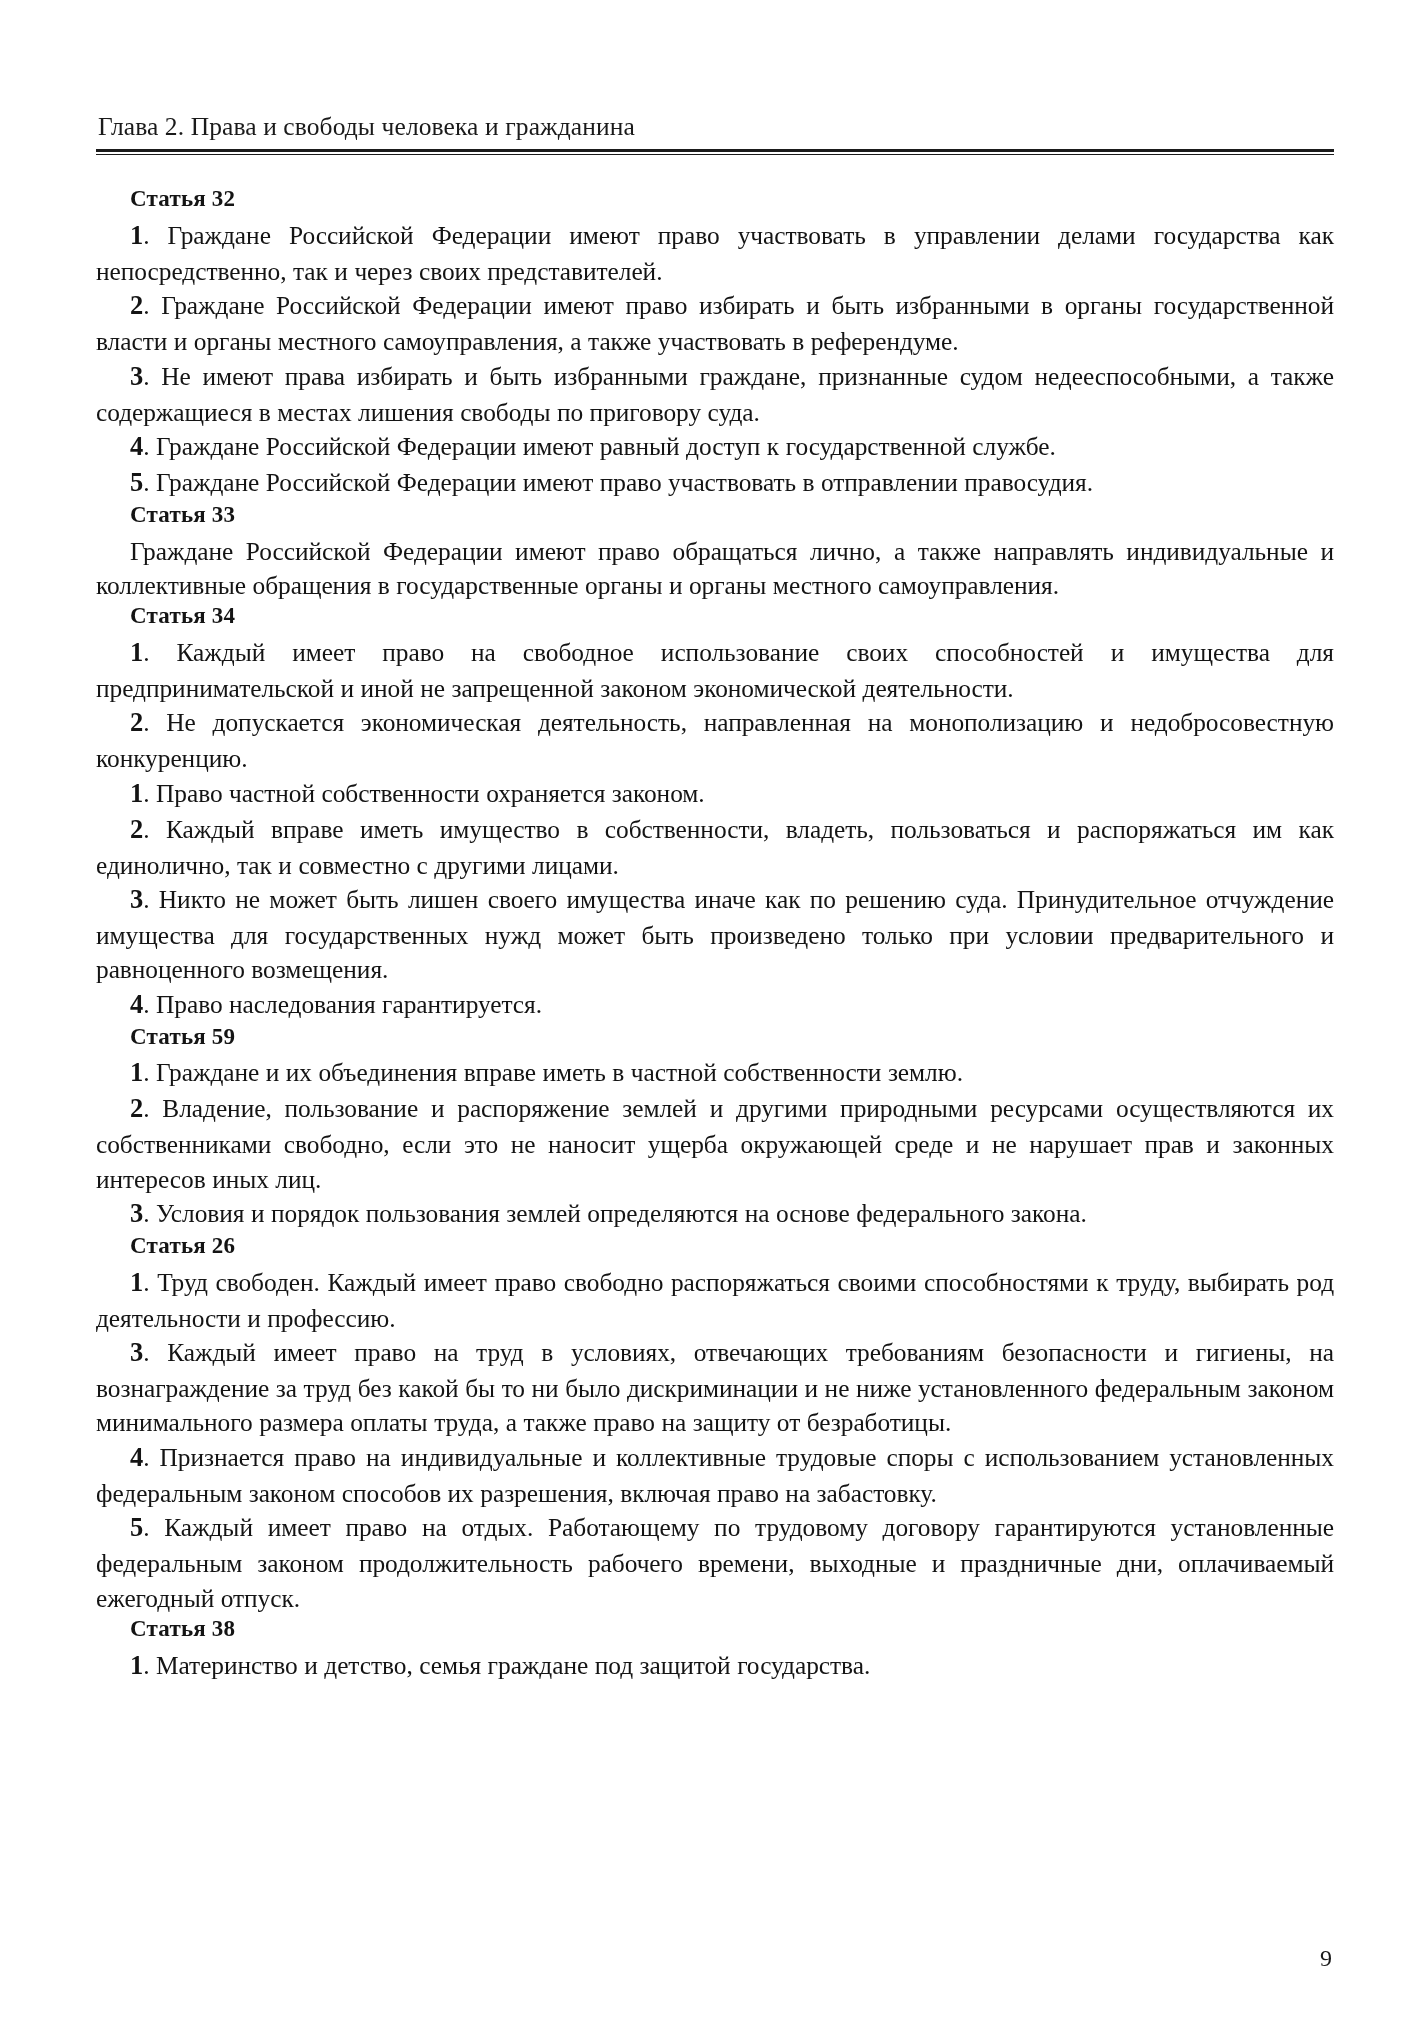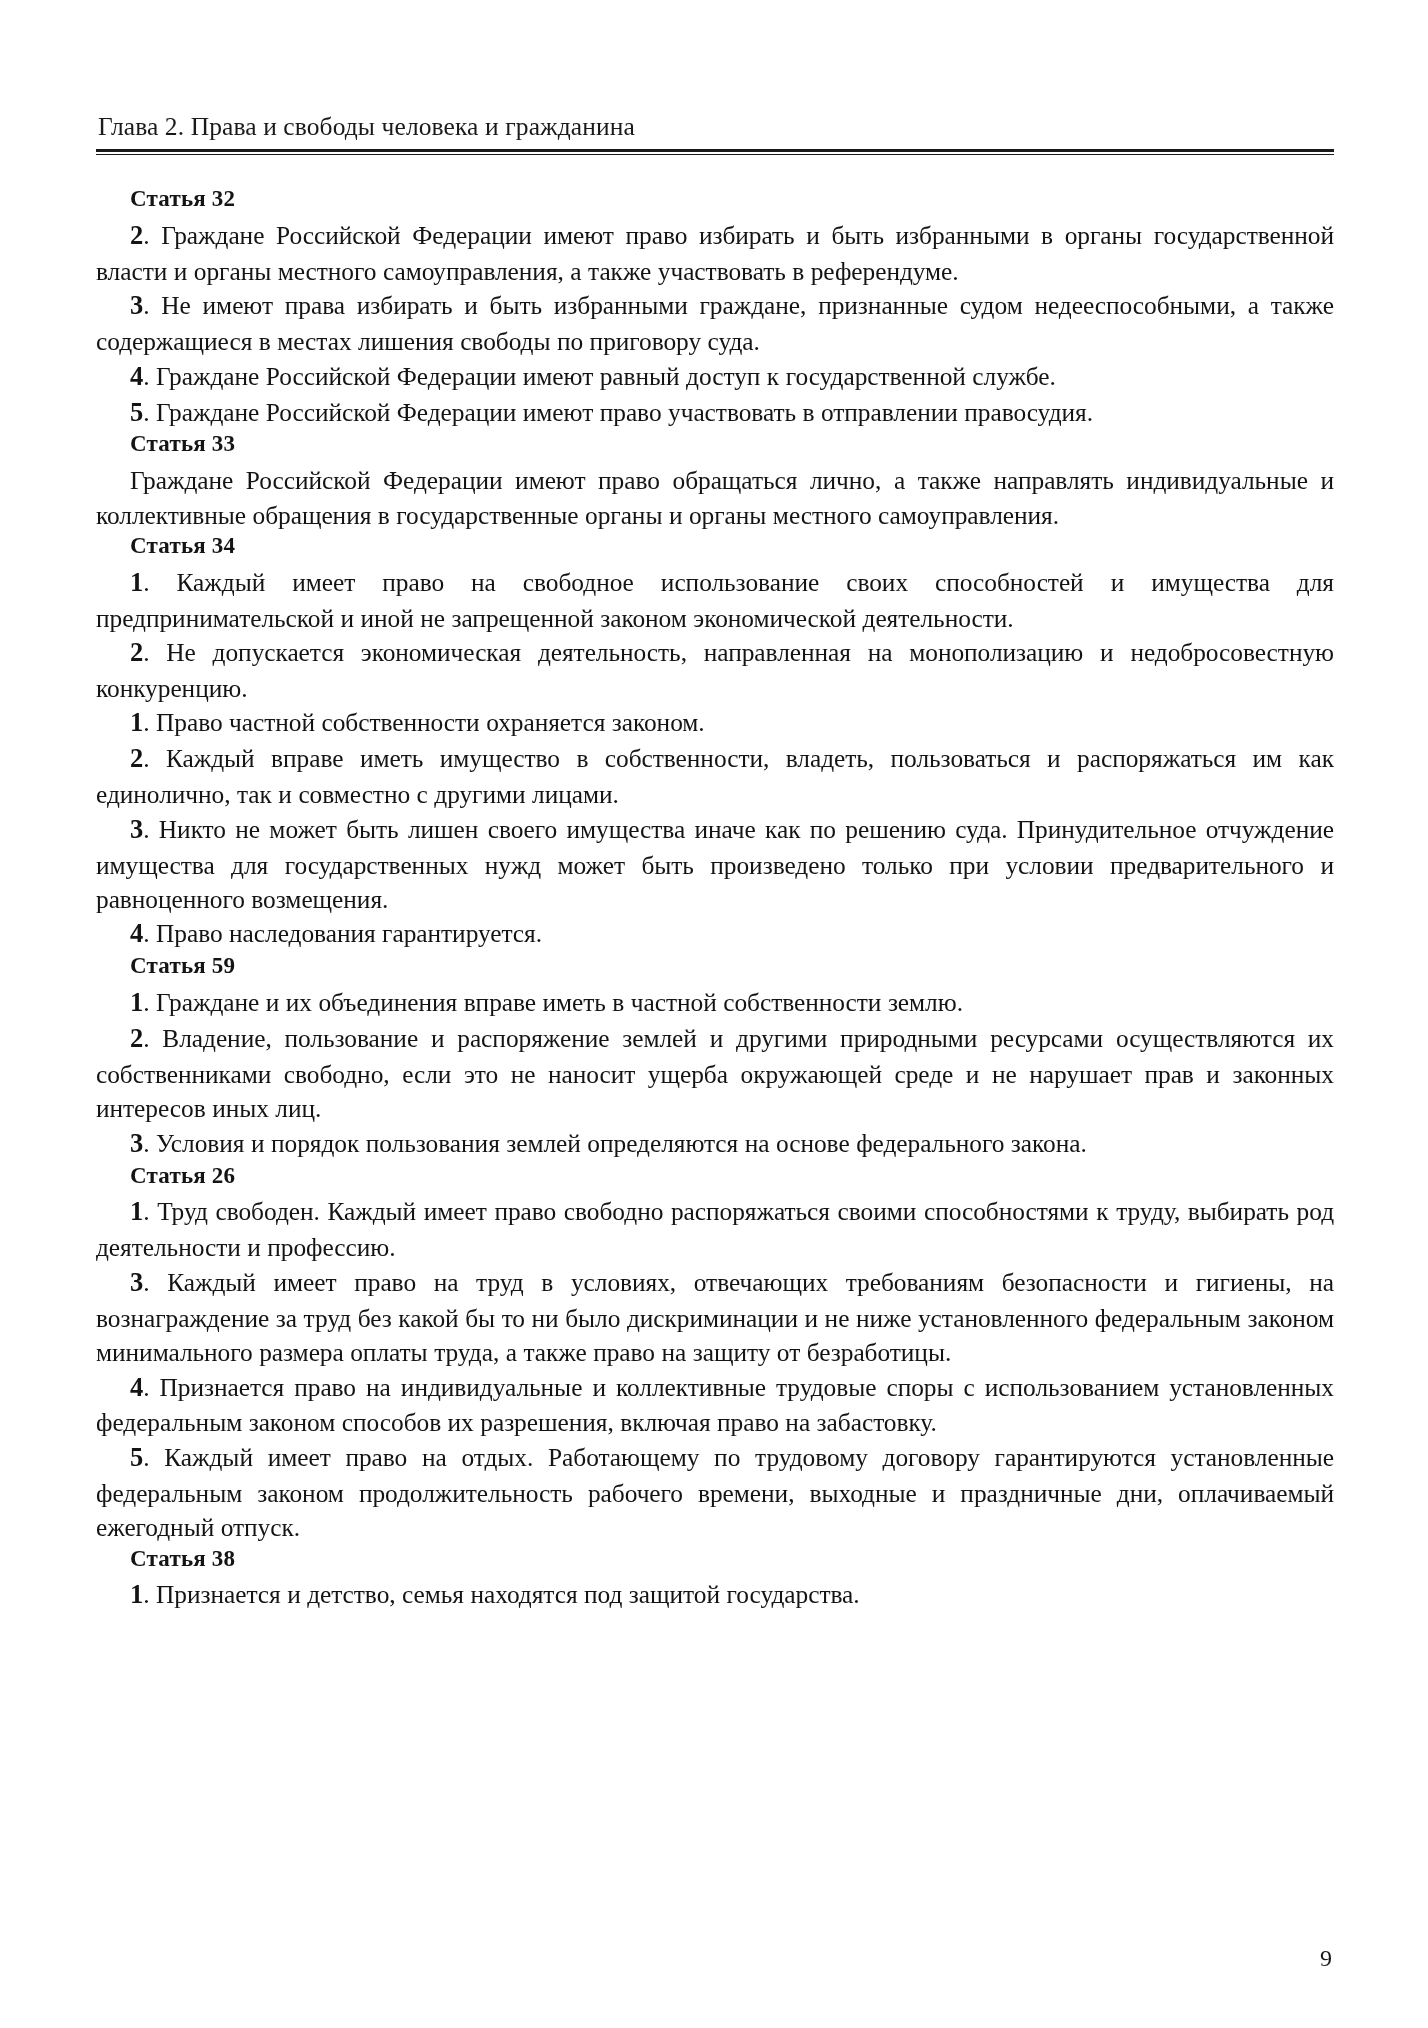--- a/index.html
+++ b/index.html
@@ -92,20 +92,21 @@
 <div class="page">
 
   <div class="content">
 
     <div class="running-header">Глава 2. Права и свободы человека и гражданина</div>
     <div class="header-rule"></div>
 
     <div id="articles">
         <div class="article">
           <h2 class="article-title">Статья 32</h2>
+          <p class="para"><span class="num">1</span><span class="ptext">. Граждане Российской Федерации имеют право участвовать в управлении делами государства как непосредственно, так и через своих представителей.</span></p>
           <p class="para"><span class="num">2</span><span class="ptext">. Граждане Российской Федерации имеют право избирать и быть избранными в органы государственной власти и органы местного самоуправления, а также участвовать в референдуме.</span></p>
           <p class="para"><span class="num">3</span><span class="ptext">. Не имеют права избирать и быть избранными граждане, признанные судом недееспособными, а также содержащиеся в местах лишения свободы по приговору суда.</span></p>
           <p class="para"><span class="num">4</span><span class="ptext">. Граждане Российской Федерации имеют равный доступ к государственной службе.</span></p>
           <p class="para"><span class="num">5</span><span class="ptext">. Граждане Российской Федерации имеют право участвовать в отправлении правосудия.</span></p>
         </div>
         <div class="article">
           <h2 class="article-title">Статья 33</h2>
           <p class="para no-number"><span class="ptext">Граждане Российской Федерации имеют право обращаться лично, а также направлять индивидуальные и коллективные обращения в государственные органы и органы местного самоуправления.</span></p>
         </div>
         <div class="article">
@@ -127,21 +128,21 @@
         </div>
         <div class="article">
           <h2 class="article-title">Статья 26</h2>
           <p class="para"><span class="num">1</span><span class="ptext">. Труд свободен. Каждый имеет право свободно распоряжаться своими способностями к труду, выбирать род деятельности и профессию.</span></p>
           <p class="para"><span class="num">3</span><span class="ptext">. Каждый имеет право на труд в условиях, отвечающих требованиям безопасности и гигиены, на вознаграждение за труд без какой бы то ни было дискриминации и не ниже установленного федеральным законом минимального размера оплаты труда, а также право на защиту от безработицы.</span></p>
           <p class="para"><span class="num">4</span><span class="ptext">. Признается право на индивидуальные и коллективные трудовые споры с использованием установленных федеральным законом способов их разрешения, включая право на забастовку.</span></p>
           <p class="para"><span class="num">5</span><span class="ptext">. Каждый имеет право на отдых. Работающему по трудовому договору гарантируются установленные федеральным законом продолжительность рабочего времени, выходные и праздничные дни, оплачиваемый ежегодный отпуск.</span></p>
         </div>
         <div class="article">
           <h2 class="article-title">Статья 38</h2>
-          <p class="para"><span class="num">1</span><span class="ptext">. Признается и детство, семья находятся под защитой государства.</span></p>
+          <p class="para"><span class="num">1</span><span class="ptext">. Материнство и детство, семья граждане под защитой государства.</span></p>
         </div>
       </div>
 
   </div>
 
   <div class="folio">9</div>
 
 </div>
 
 </body></html>

